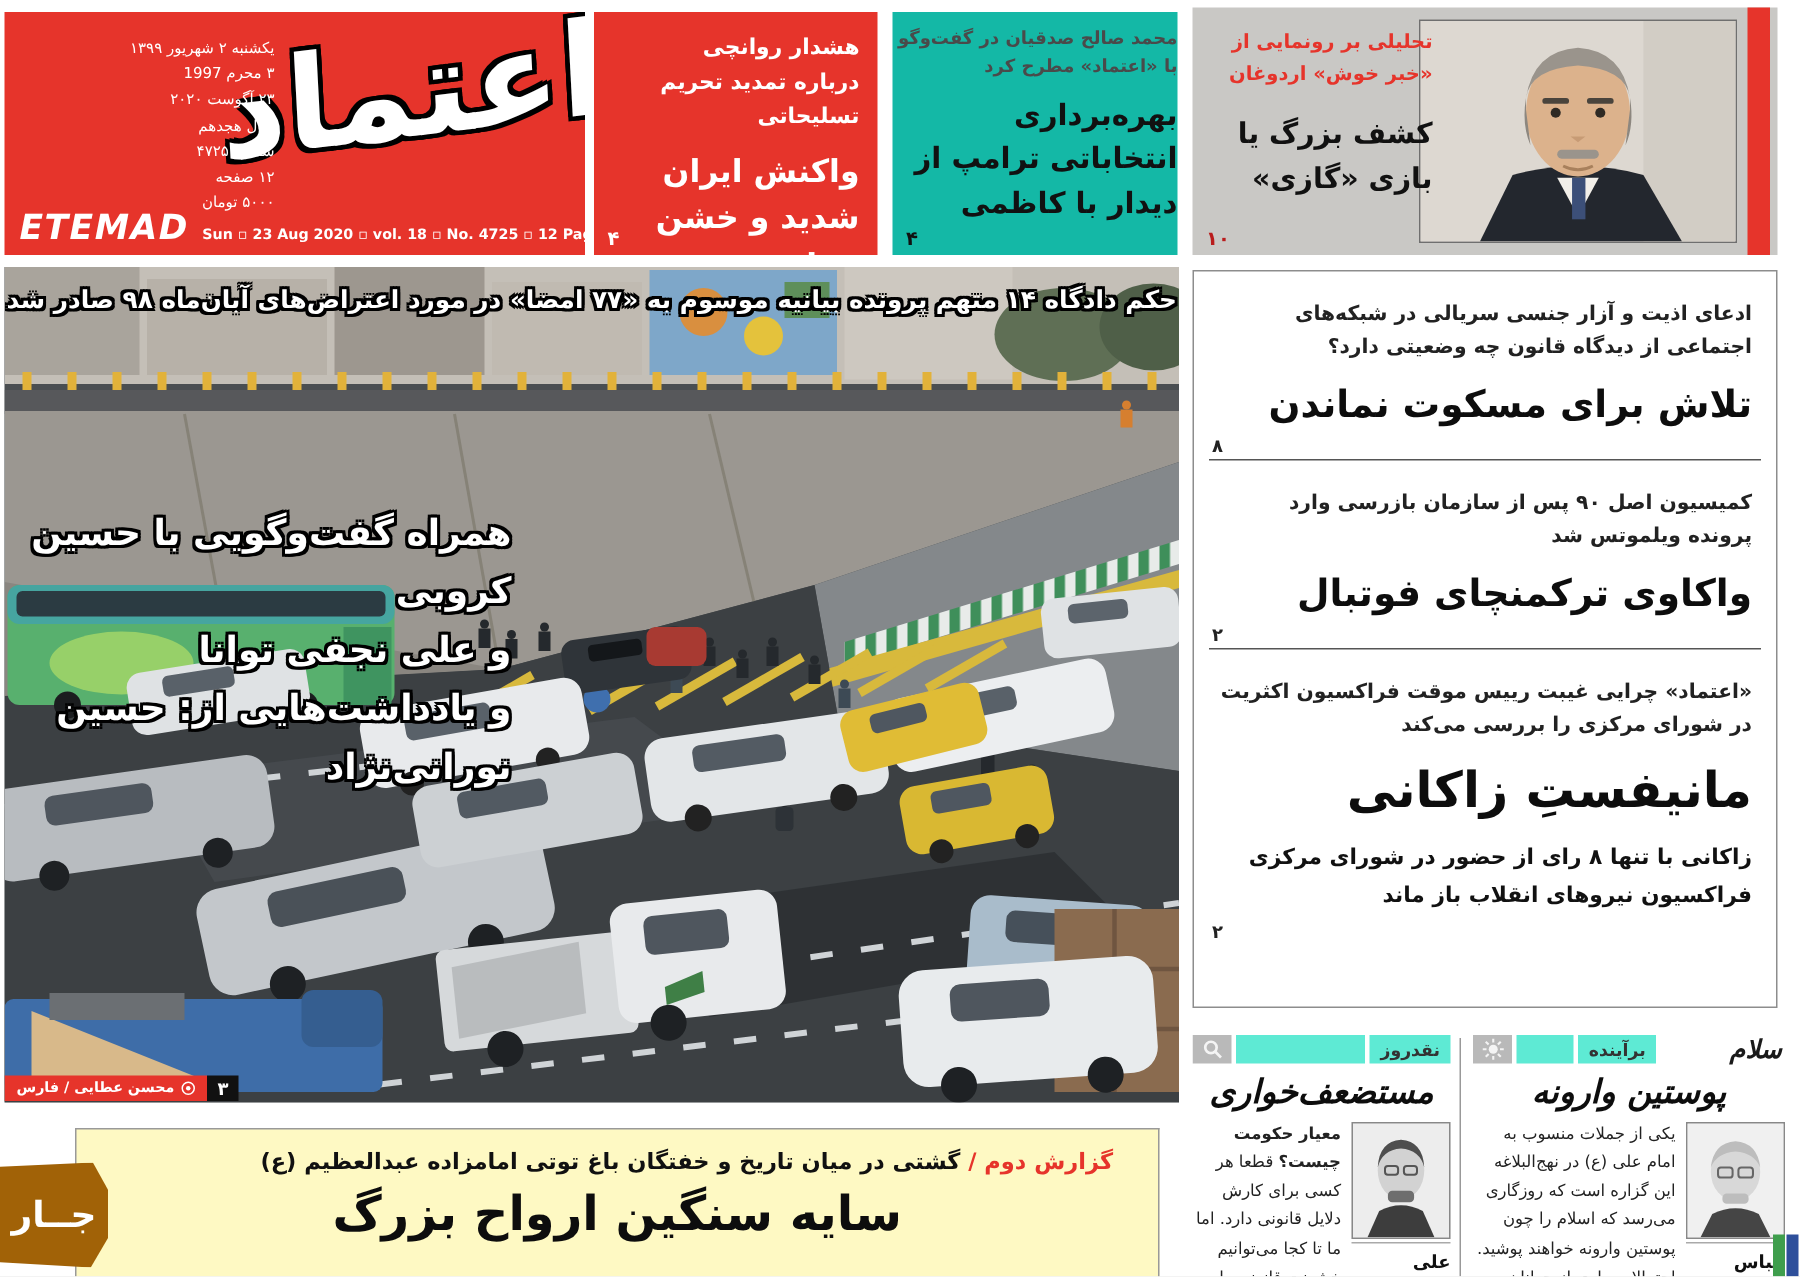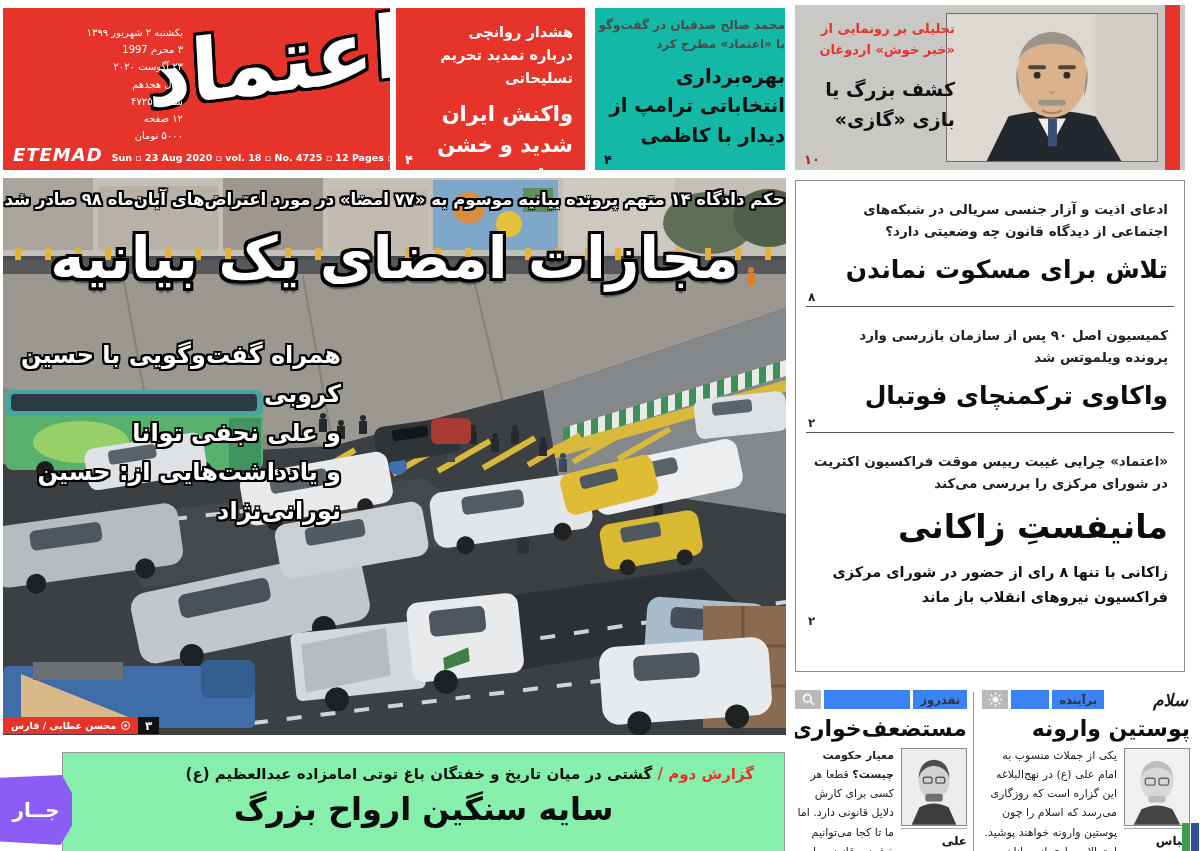--- a/index.html
+++ b/index.html
@@ -9,21 +9,21 @@
   .rtl{direction:rtl;}
 
   
   .masthead{left:3px;top:8px;width:387px;height:162px;background:#e6342b;overflow:hidden;}
   .masthead-logo{position:absolute;right:-6px;top:-6px;width:250px;text-align:center;
     font-size:86px;font-weight:bold;color:#fff;line-height:1.4;transform:rotate(-7deg) skewX(-4deg);
     text-shadow:-3px -3px 0 #000,3px -3px 0 #000,-3px 3px 0 #000,3px 3px 0 #000,0 -3px 0 #000,0 3px 0 #000,-3px 0 0 #000,3px 0 0 #000;}
   .dateline{position:absolute;left:76px;top:16px;width:104px;color:#fff;font-size:10px;
     line-height:1.72;text-align:right;direction:rtl;}
   .masthead-bottom{position:absolute;left:10px;right:8px;bottom:5px;display:flex;align-items:baseline;gap:9px;color:#fff;direction:ltr;}
-  .etemad-latin{font-size:18px;font-weight:bold;font-style:italic;letter-spacing:1px;}
+  .etemad-latin{font-size:23px;font-weight:bold;font-style:italic;letter-spacing:1px;}
   .info-line{font-size:9.5px;font-weight:bold;white-space:nowrap;}
 
   
   .alert-box{left:396px;top:8px;width:189px;height:162px;background:#e6342b;color:#fff;
     padding:13px 12px 6px;text-align:right;}
   .alert-kicker{font-size:14.5px;font-weight:bold;line-height:1.6;margin-left:27px;}
   .alert-headline{font-size:21px;font-weight:bold;line-height:1.5;margin-top:8px;}
   .pagenum{position:absolute;left:9px;bottom:3px;font-size:13px;font-weight:bold;}
 
   .white-box{left:595px;top:8px;width:190px;height:162px;background:#14b8a6;text-align:right;padding-top:8px;}
@@ -58,42 +58,42 @@
   .sidebar{left:795px;top:180px;width:390px;height:492px;border:1px solid #8d8d8d;background:#fff;direction:rtl;}
   .story{position:relative;padding:17px 16px 20px 16px;}
   .story-kicker{font-size:13.5px;color:#222;line-height:1.65;text-align:right;font-weight:bold;}
   .story-headline{font-size:25px;font-weight:bold;color:#0d0d0d;text-align:right;margin-top:11px;line-height:1.3;}
   .story .pagenum{color:#222;font-size:12px;bottom:2px;left:12px;}
   .sep{border-top:1px solid #555;margin:0 10px;}
   .story-headline.xl{font-size:33px;}
   .story-sub{font-size:14.5px;font-weight:bold;color:#111;line-height:1.7;margin-top:12px;text-align:right;}
 
   
-  .report-box{left:62px;top:752px;width:723px;height:99px;border:1px solid #999;border-bottom:none;background:#86efac;direction:rtl;}
+  .report-box{left:50px;top:752px;width:723px;height:99px;border:1px solid #999;border-bottom:none;background:#fef9c3;direction:rtl;}
   .report-kicker{padding:12px 30px 0 0;font-size:15px;font-weight:bold;color:#111;text-align:right;}
   .report-label{color:#e6342b;}
   .report-headline{text-align:center;font-size:32px;font-weight:bold;color:#0d0d0d;margin-top:7px;}
 
-  .ad-ribbon{left:0;top:775px;width:72px;height:70px;background:#8b5cf6;
+  .ad-ribbon{left:0;top:775px;width:72px;height:70px;background:#a16207;
     clip-path:polygon(0 4%,86% 0,100% 26%,100% 72%,84% 100%,0 95%);
-    display:flex;align-items:center;justify-content:center;color:#fff;font-size:20px;font-weight:bold;direction:rtl;}
+    display:flex;align-items:center;justify-content:center;color:#fff;font-size:24px;font-weight:bold;direction:rtl;}
 
   
   .opinions{left:795px;top:690px;width:395px;height:161px;overflow:hidden;}
   .op-divider{position:absolute;left:178px;top:2px;bottom:0;width:1px;background:#999;}
   .op-col{position:absolute;top:0;direction:rtl;}
   .op-col.naqd{left:0;width:172px;}
   .op-col.salam{left:187px;width:208px;}
   .op-header{display:flex;flex-direction:row;align-items:stretch;height:19px;gap:3px;direction:ltr;}
-  .op-seg{background:#3b82f6;}
+  .op-seg{background:#5eead4;}
   .op-seg.icon{width:26px;background:#b9b9b9;display:flex;align-items:center;justify-content:center;}
   .op-seg.grow{flex:1;}
   .op-seg.label{display:flex;align-items:center;padding:0 7px;font-size:11.5px;font-weight:bold;color:#333;direction:rtl;}
   .op-callig{display:flex;align-items:center;padding:0 2px;font-size:17px;font-weight:bold;font-style:italic;color:#1a1a1a;direction:rtl;margin-left:44px;}
-  .op-headline{font-size:22px;font-weight:bold;color:#0d0d0d;text-align:right;margin:7px 0 5px;}
+  .op-headline{font-size:22px;font-weight:bold;color:#0d0d0d;text-align:center;margin:7px 0 5px;font-style:italic;}
   .op-body{font-size:11px;line-height:1.74;color:#222;text-align:right;}
   .op-fig{float:right;width:66px;margin:2px 0 2px 7px;}
   .op-photo{width:66px;height:78px;border:1px solid #888;background:#ededed;}
   .op-author{font-size:12px;font-weight:bold;color:#111;text-align:right;margin-top:2px;border-top:1px solid #aaa;padding-top:2px;}
 
   .corner-bar{bottom:0;width:8px;height:28px;}
   .corner-bar.green{left:1182px;background:#3f9e4d;}
   .corner-bar.blue{left:1191px;background:#2e4f9b;}
 </style>
 </head>
@@ -361,21 +361,20 @@
 
       <g transform="translate(0,488)">
         <rect width="252" height="62" rx="6" fill="#3e6da8"></rect>
         <rect x="196" y="-8" width="56" height="40" rx="8" fill="#35movie5e90" opacity="0"></rect>
         <rect x="198" y="-6" width="54" height="38" rx="8" fill="#355e90"></rect>
         <polygon points="18,8 128,52 18,56" fill="#d8b98a"></polygon>
         <rect x="30" y="-4" width="90" height="18" fill="#6b6f73"></rect>
       </g>
     </svg>
     <div class="lead-kicker outline-sm">حکم دادگاه ۱۴ متهم پرونده بیانیه موسوم به «۷۷ امضا» در مورد اعتراض‌های آبان‌ماه ۹۸ صادر شد</div>
-    <div class="lead-headline outline-lg">مجازات امضای یک بیانیه</div>
     <div class="lead-subs">
       <div class="outline-sm">همراه گفت‌وگویی با حسین کروبی</div>
       <div class="outline-sm">و علی نجفی توانا</div>
       <div class="outline-sm">و یادداشت‌هایی از: حسین نورانی‌نژاد</div>
     </div>
     <div class="credit">
       <span class="credit-strip">
         <span class="cam-icon"></span>
         <span>محسن عطایی / فارس</span>
       </span>

